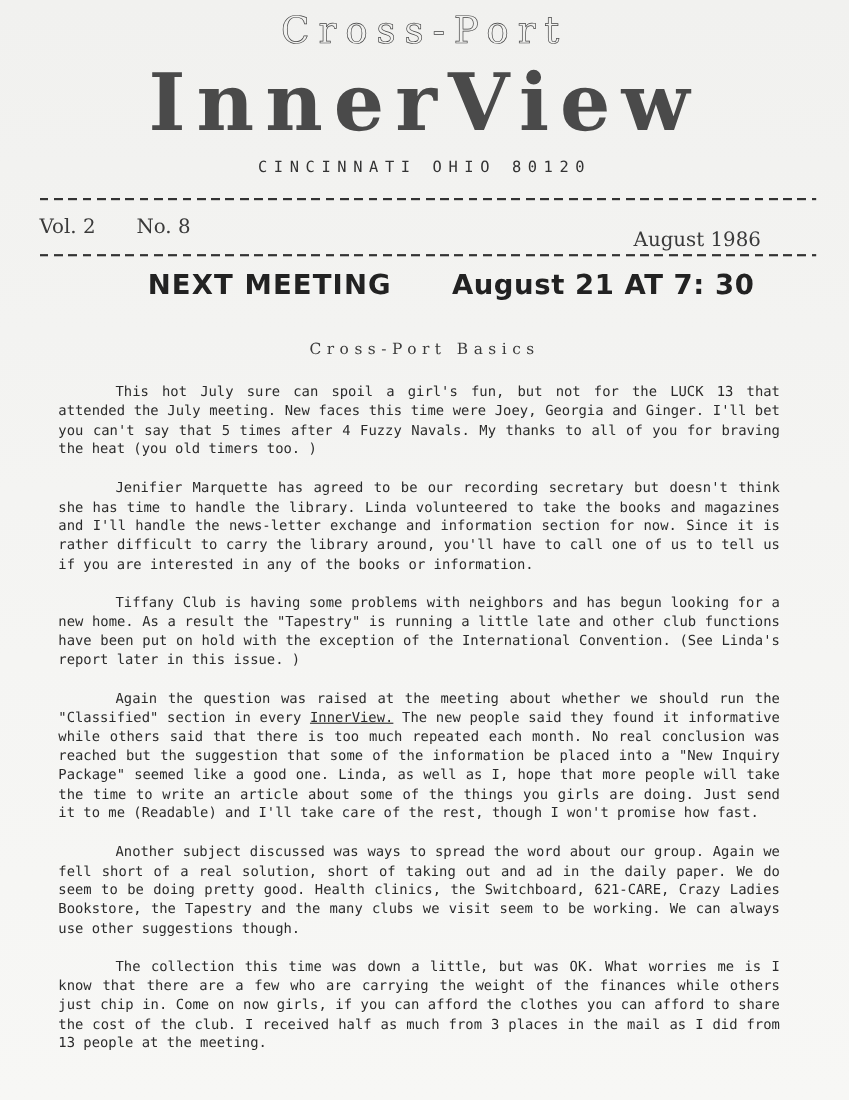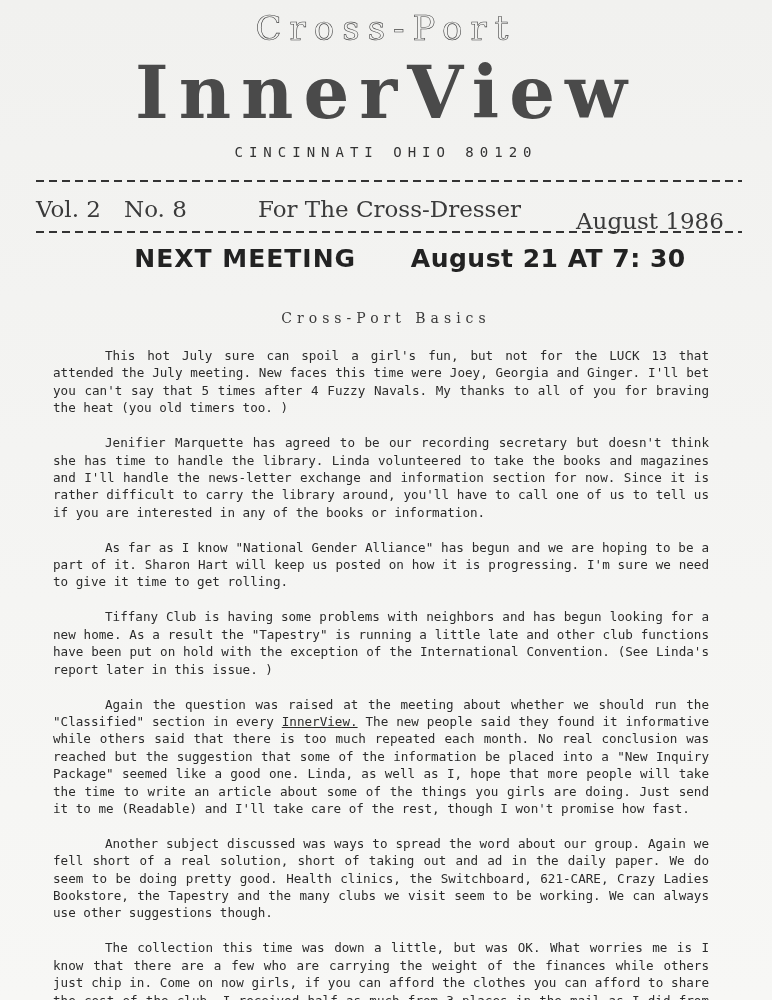--- a/index.html
+++ b/index.html
@@ -25,21 +25,21 @@
       font-family: "DejaVu Serif", serif; }
     .addr { position: absolute; left: 0; width: 772px; text-align: center;
       font-family: "DejaVu Sans Mono", monospace; font-size: 14px; letter-spacing: 6px; color: #333; }
     .addr-1 { top: 118px; }
     .addr-2 { top: 144px; }
     .dashes { position: absolute; left: 36px; width: 706px; height: 2px;
       background: repeating-linear-gradient(90deg, #333 0 8px, transparent 8px 13px); }
     .dash-1 { top: 180px; }
     .dash-2 { top: 231px; }
     .vol-row { position: absolute; top: 196px; left: 36px; width: 700px; height: 28px;
-      font-family: "DejaVu Serif", serif; font-size: 23px; color: #3a3a3a; text-align: right; }
+      font-family: "DejaVu Serif", serif; font-size: 18px; color: #3a3a3a; text-align: right; }
     .vol-row span { position: absolute; top: 0; }
     .next-meeting { position: absolute; top: 244px; left: 0; width: 772px; text-align: center;
       font-family: "DejaVu Sans", sans-serif; font-weight: bold; font-size: 25px; color: #222; padding-left: 24px; }
     .next-meeting .lbl { display: inline-block; margin-right: 46px; letter-spacing: 1px; }
     .next-meeting .val { display: inline-block; letter-spacing: 0.5px; }
     .section-title { position: absolute; top: 310px; left: 0; width: 772px; text-align: center;
       font-family: "DejaVu Serif", serif; font-size: 14px; letter-spacing: 5px; color: #3a3a3a; }
     .body-text { position: absolute; left: 53px; top: 347px; width: 656px;
       font-family: "DejaVu Sans Mono", monospace; font-size: 12.6px; line-height: 17.4px; color: #2b2b2b;
       text-align: justify; }
@@ -57,35 +57,33 @@
   <div class="masthead-title title-1">Cross-Port</div>
   <div class="masthead-title title-2">InnerView</div>
 
   <div class="addr addr-2">CINCINNATI  OHIO  80120</div>
 
   <div class="dashes dash-1"></div>
 
   <div class="vol-row">
     <span style="left:0px;">Vol. 2</span>
     <span style="left:88px;">No. 8</span>
-    <span style="left:222px;">For The Cross-Dresser</span>
     <span style="left:540px;margin-top:12px;">August 1986</span>
   </div>
 
   <div class="dashes dash-2"></div>
 
   <div class="next-meeting">
     <span class="lbl">NEXT MEETING</span>
     <span class="val">August 21 AT 7: 30</span>
   </div>
 
   <div class="section-title">Cross-Port Basics</div>
 
   <div class="body-text">
     <p>This hot July sure can spoil a girl's fun,  but not for the LUCK 13 that attended the July meeting.  New faces this time were Joey,  Georgia and Ginger.  I'll bet you can't say that 5 times after 4 Fuzzy Navals.  My thanks to all of you for braving the heat (you old timers too. )</p>
     <p>Jenifier Marquette has agreed to be our recording secretary but doesn't think she has time to handle the library.  Linda volunteered to take the books and magazines and I'll handle the news-letter exchange and information section for now.  Since it is rather difficult to carry the library around,  you'll have to call one of us to tell us if you are interested in any of the books or information.</p>
-    <p>As far as I know "National Gender Alliance" has begun and we are hoping to be a part of it.  Sharon Hart will keep us posted on how it is progressing.  I'm sure we need to give it time to get rolling.</p>
     <p>Tiffany Club is having some problems with neighbors and has begun looking for a new home.  As a result the "Tapestry" is running a little late and other club functions have been put on hold with the exception of the International Convention.  (See Linda's report later in this issue. )</p>
     <p><span>Again the question was raised at the meeting about whether we should run the "Classified" section in every </span><u>InnerView.</u><span>  The new people said they found it informative while others said that there is too much repeated each month.  No real conclusion was reached but the suggestion that some of the information be placed into a "New Inquiry Package" seemed like a good one.  Linda,  as well as I,  hope that more people will take the time to write an article about some of the things you girls are doing.  Just send it to me (Readable) and I'll take care of the rest,  though I won't promise how fast.</span></p>
     <p>Another subject discussed was ways to spread the word about our group.  Again we fell short of a real solution,  short of taking out and ad in the daily paper.  We do seem to be doing pretty good.  Health clinics,  the Switchboard,  621-CARE,  Crazy Ladies Bookstore,  the Tapestry and the many clubs we visit seem to be working.  We can always use other suggestions though.</p>
     <p>The collection this time was down a little,  but was OK.  What worries me is I know that there are a few who are carrying the weight of the finances while others just chip in.  Come on now girls,  if you can afford the clothes you can afford to share the cost of the club.  I received half as much from 3 places in the mail as I did from 13 people at the meeting.</p>
   </div>
 </div>
 
 </body></html>

